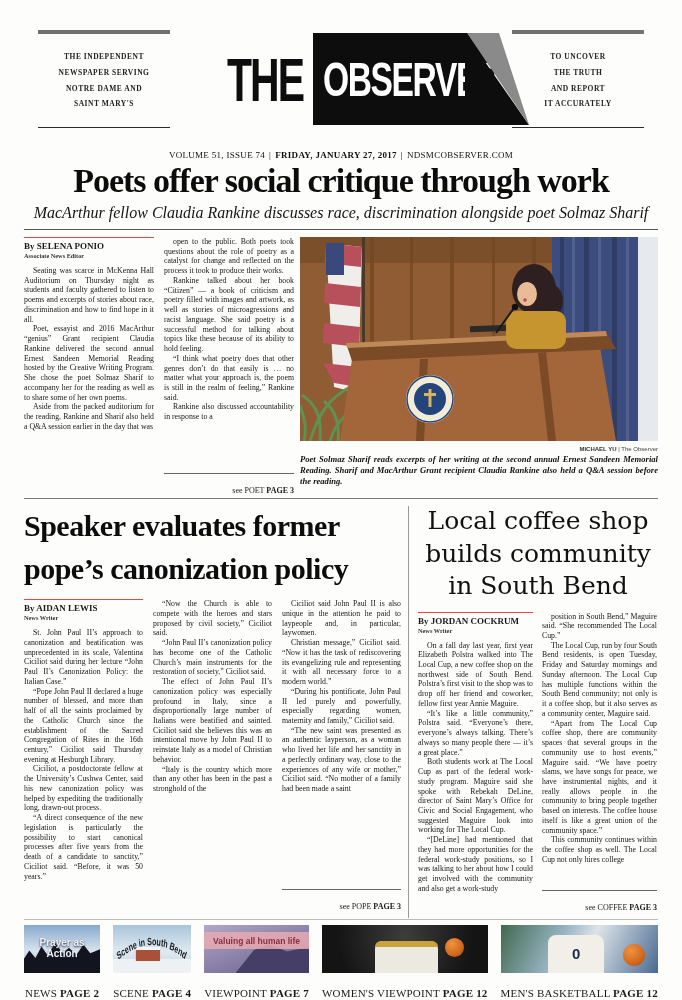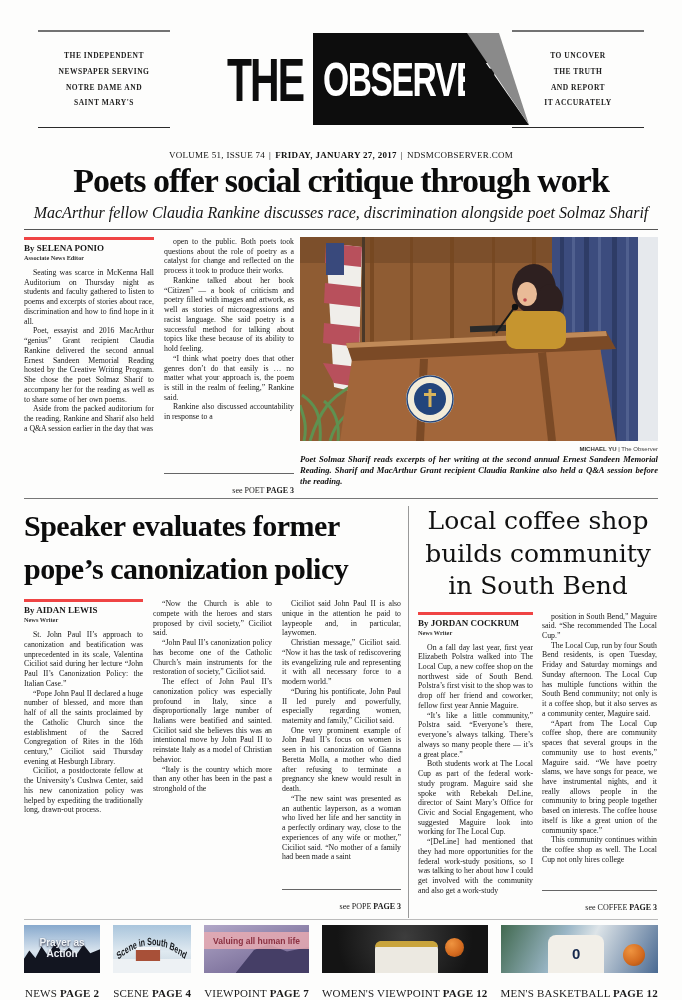--- a/index.html
+++ b/index.html
@@ -5,21 +5,21 @@
   * { margin:0; padding:0; box-sizing:border-box; }
   html,body { background:#e9e9e9; }
   #page {
     position:relative; width:682px; height:1000px; margin:0 auto;
     background:#fdfdfc; color:#1a1a1a;
     font-family:"Liberation Serif", serif; overflow:hidden;
   }
 
   
   .header-row { position:absolute; top:30px; left:38px; right:38px; height:98px; display:flex; align-items:stretch; }
-  .tagline { width:132px; border-top:2px solid #737373; border-bottom:1px solid #2a2a2a;
+  .tagline { width:132px; border-top:4px solid #737373; border-bottom:1px solid #2a2a2a;
     display:flex; flex-direction:column; justify-content:center; text-align:center;
     font-size:7.5px; letter-spacing:.5px; line-height:2.1; font-weight:bold; color:#222; }
   .tagline p { margin:0; text-indent:0; text-align:center; }
   .masthead { flex:1; display:flex; align-items:center; justify-content:center; gap:10px; }
   .masthead-the { font-family:"Liberation Sans",sans-serif; font-weight:bold; font-size:62px;
     letter-spacing:-3px; transform:scaleX(.66); transform-origin:right center; color:#0d0d0d; }
   .masthead-box { position:relative; width:182px; height:92px; background:#0d0d0d;
     display:flex; align-items:center; justify-content:flex-start; padding-left:10px; }
   .masthead-observer { font-family:"Liberation Sans",sans-serif; font-weight:bold; font-size:48px;
     letter-spacing:-2px; transform:scaleX(.70); transform-origin:left center; color:#fff; white-space:nowrap; }
@@ -37,21 +37,21 @@
     font-style:italic; font-size:16px; color:#151515; }
   .rule-subhead { position:absolute; top:229px; left:24px; right:24px; border-top:1px solid #555; }
 
   .bodycols { display:flex; }
   .bodycols p { font-size:7.8px; line-height:1.25; text-align:justify; text-indent:9px; color:#161616; }
   .flexcol { display:flex; flex-direction:column; overflow:hidden; }
 
   .lead-cols { position:absolute; top:237px; left:24px; width:270px; height:258px; gap:10px; }
   .lead-col { width:130px; height:258px; }
 
-  .byline { border-top:3px solid #ef4444; padding-top:3px; margin-bottom:7px; }
+  .byline { border-top:1px solid #ef4444; padding-top:3px; margin-bottom:7px; }
   .byline .name { font-weight:bold; font-size:9px; }
   .byline .role { font-size:6.3px; font-weight:bold; color:#333; margin-top:1px; }
 
   .jump { border-top:1px solid #666; margin-top:auto; padding-top:12px; text-align:right; font-size:8px; }
   .jump .pg { font-weight:bold; }
 
   
   .photo-block { position:absolute; top:237px; left:300px; width:358px; }
   .photo-credit { text-align:right; font-size:6px; color:#444; margin-top:1px;
     font-family:"Liberation Sans",sans-serif; }
@@ -267,36 +267,36 @@
     <div class="bodycols pope-cols">
       <div class="pope-col flexcol">
         <div class="byline">
           <div class="name">By AIDAN LEWIS</div>
           <div class="role">News Writer</div>
         </div>
         <div>
             <p>St. John Paul II’s approach to canonization and beatification was unprecedented in its scale, Valentina Ciciliot said during her lecture “John Paul II’s Canonization Policy: the Italian Case.”</p>
             <p>“Pope John Paul II declared a huge number of blessed, and more than half of all the saints proclaimed by the Catholic Church since the establishment of the Sacred Congregation of Rites in the 16th century,” Ciciliot said Thursday evening at Hesburgh Library.</p>
             <p>Ciciliot, a postdoctorate fellow at the University’s Cushwa Center, said his new canonization policy was helped by expediting the traditionally long, drawn-out process.</p>
+            <p>“A direct consequence of the new legislation is particularly the possibility to start canonical processes after five years from the death of a candidate to sanctity,” Ciciliot said. “Before, it was 50 years.”</p>
           </div>
       </div>
       <div class="pope-col flexcol">
         <div>
             <p>“Now the Church is able to compete with the heroes and stars proposed by civil society,” Ciciliot said.</p>
             <p>“John Paul II’s canonization policy has become one of the Catholic Church’s main instruments for the restoration of society,” Ciciliot said.</p>
             <p>The effect of John Paul II’s canonization policy was especially profound in Italy, since a disproportionally large number of Italians were beatified and sainted. Ciciliot said she believes this was an intentional move by John Paul II to reinstate Italy as a model of Christian behavior.</p>
             <p>“Italy is the country which more than any other has been in the past a stronghold of the</p>
           </div>
       </div>
       <div class="pope-col flexcol">
         <div>
             <p>Ciciliot said John Paul II is also unique in the attention he paid to laypeople and, in particular, laywomen.</p>
             <p>Christian message,” Ciciliot said. “Now it has the task of rediscovering its evangelizing rule and representing it with all necessary force to a modern world.”</p>
             <p>“During his pontificate, John Paul II led purely and powerfully, especially regarding women, maternity and family,” Ciciliot said.</p>
-            <p>One very prominent example of John Paul II’s focus on women is seen in his canonization of Gianna Beretta Molla, a mother who died after refusing to terminate a pregnancy she knew would result in death.</p>
             <p>“The new saint was presented as an authentic layperson, as a woman who lived her life and her sanctity in a perfectly ordinary way, close to the experiences of any wife or mother,” Ciciliot said. “No mother of a family had been made a saint</p>
           </div>
         <div class="jump">
           <span>see POPE</span>
           <span class="pg">PAGE 3</span>
         </div>
       </div>
     </div>
   </div>
 

